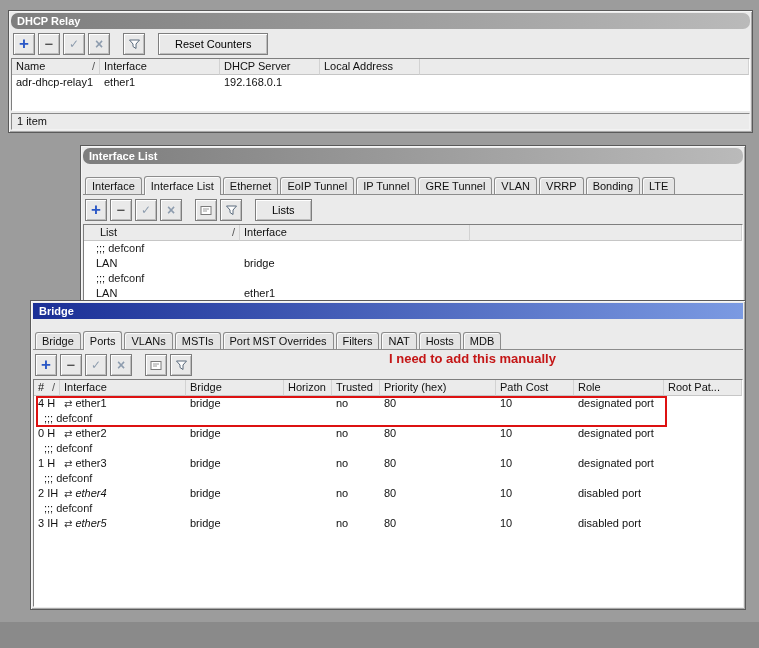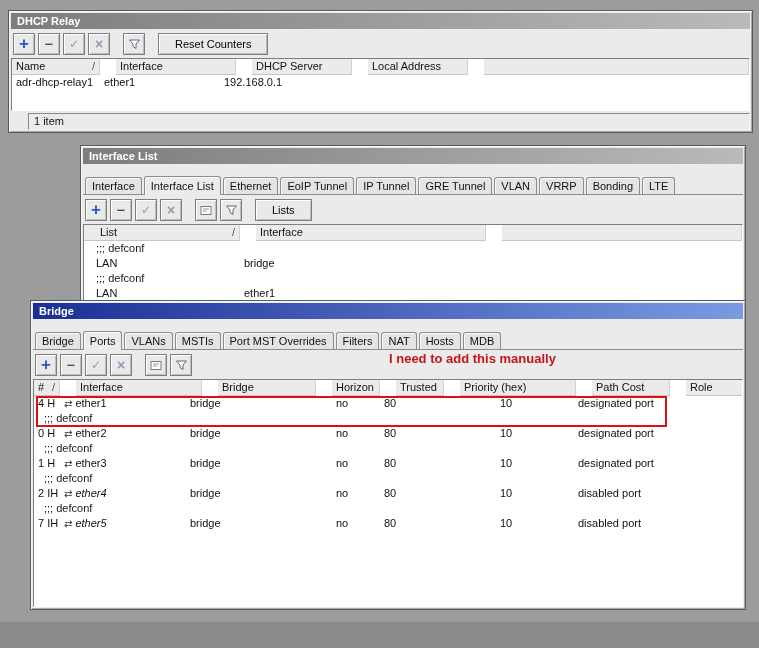--- a/index.html
+++ b/index.html
@@ -9,21 +9,21 @@
   .desktop { position:absolute; inset:0; width:759px; height:648px; background:#9c9c9c; }
   .band { position:absolute; left:0; right:0; top:622px; height:26px; background:#8a8a8a; }
 
   
   .win { position:absolute; background:#ebebeb; border:1px solid #5a5a5a;
          box-shadow: inset 1px 1px 0 #f6f6f6, inset -1px -1px 0 #a8a8a8;
          padding:2px; display:flex; flex-direction:column; }
   .titlebar { flex:0 0 16px; height:16px; display:flex; align-items:center;
               padding:0 6px; font-size:11px; font-weight:700; color:#fff;
               white-space:nowrap; overflow:hidden; }
-  .titlebar.inactive { background:linear-gradient(90deg,#7d7d7d,#bababa); }
+  .titlebar.inactive { background:linear-gradient(90deg,#7d7d7d,#bababa);border-radius:7px; }
   .titlebar.active   { background:linear-gradient(90deg,#1a2f96,#7b9ae2); }
   .win-body { flex:1; display:flex; flex-direction:column; min-height:0; }
 
   
   .tabstrip { display:flex; align-items:flex-end; padding:12px 2px 0;
               border-bottom:1px solid #8c8c8c; }
   .tab { position:relative; height:17px; line-height:16px; padding:0 6px;
          background:#e4e4e4; border:1px solid #8c8c8c; border-bottom:none;
          border-radius:3px 3px 0 0; margin-right:2px;
          box-shadow: inset 1px 1px 0 #fafafa; white-space:nowrap; cursor:default; }
@@ -38,21 +38,21 @@
   .tbtn.text { padding:0 16px; }
   .gap { width:10px; flex:0 0 auto; }
   .ic-plus  { color:#2a57c6; font-size:17px; font-weight:700; line-height:1; margin-top:-2px; }
   .ic-minus { color:#222; font-size:15px; line-height:1; margin-top:-2px; }
   .ic-check { color:#8d9cae; font-size:12px; font-weight:700; line-height:1; }
   .ic-x     { color:#8d9cae; font-size:14px; font-weight:700; line-height:1; margin-top:-1px; }
 
   
   .tablewrap { flex:1; min-height:0; border:1px solid; border-color:#7e7e7e #ffffff #ffffff #7e7e7e;
                background:#fff; overflow:hidden; display:flex; flex-direction:column; }
-  .thead { flex:0 0 16px;gap:16px; }
+  .thead { flex:0 0 16px; }
   .th { height:16px; line-height:15px; padding:0 4px; background:#ebebeb;
         border-right:1px solid #d2d2d2; border-bottom:1px solid #c6c6c6;
         white-space:nowrap; overflow:hidden; display:flex; justify-content:space-between;
         align-items:center; cursor:default; }
   .sort { color:#555; padding-left:2px; }
   .tbody { flex:1; position:relative; overflow:hidden; }
   .trow { height:15px; }
   .td { height:15px; line-height:15px; padding:0 4px; white-space:nowrap; overflow:hidden; }
   .td.r { text-align:left; padding-right:6px; }
   .ifcell { display:flex; align-items:center; gap:3px; }
@@ -61,21 +61,21 @@
   .comment { grid-column:1/-1; padding-left:10px; color:#1a1a1a; }
   .comment.ind12 { padding-left:12px; }
   .pad12 { padding-left:12px; }
 
   .grid-dhcp   { display:grid; grid-template-columns:88px 120px 100px 100px 1fr; }
   .grid-iflist { display:grid; grid-template-columns:156px 230px 1fr; }
   .grid-bridge { display:grid; grid-template-columns:26px 126px 98px 48px 48px 116px 78px 90px 1fr; }
 
   .statusbar { flex:0 0 17px; margin-top:2px; border:1px solid;
                border-color:#8a8a8a #f2f2f2 #f2f2f2 #8a8a8a; background:#ebebeb;
-               line-height:15px; padding:0 5px;margin-left:17px; }
+               line-height:15px; padding:0 5px; }
 
   
   #win-dhcp   { left:8px;  top:10px;  width:745px; height:123px; z-index:1; }
   #win-iflist { left:80px; top:145px; width:666px; height:310px; z-index:2; }
   #win-bridge { left:30px; top:300px; width:716px; height:310px; z-index:3; }
 
   
   .redbox { position:absolute; left:2px; top:0; width:631px; height:31px;
             border:2px solid #dd1111; pointer-events:none; z-index:3; }
   .annotation { position:absolute; left:358px; top:50px; font-size:13px; font-weight:600;
@@ -366,21 +366,21 @@
             <div class="td r">80</div>
             <div class="td r">10</div>
             <div class="td">disabled port</div>
             <div class="td"></div>
           </div>
 
           <div class="trow grid-bridge">
             <div class="td comment">;;; defconf</div>
           </div>
           <div class="trow grid-bridge it">
-            <div class="td">7 IH</div>
+            <div class="td">3 IH</div>
             <div class="td ifcell">
                 <span class="ifico">⇄</span>
                 <span class="ifname">ether5</span>
               </div>
             <div class="td">bridge</div>
             <div class="td"></div>
             <div class="td">no</div>
             <div class="td r">80</div>
             <div class="td r">10</div>
             <div class="td">disabled port</div>

